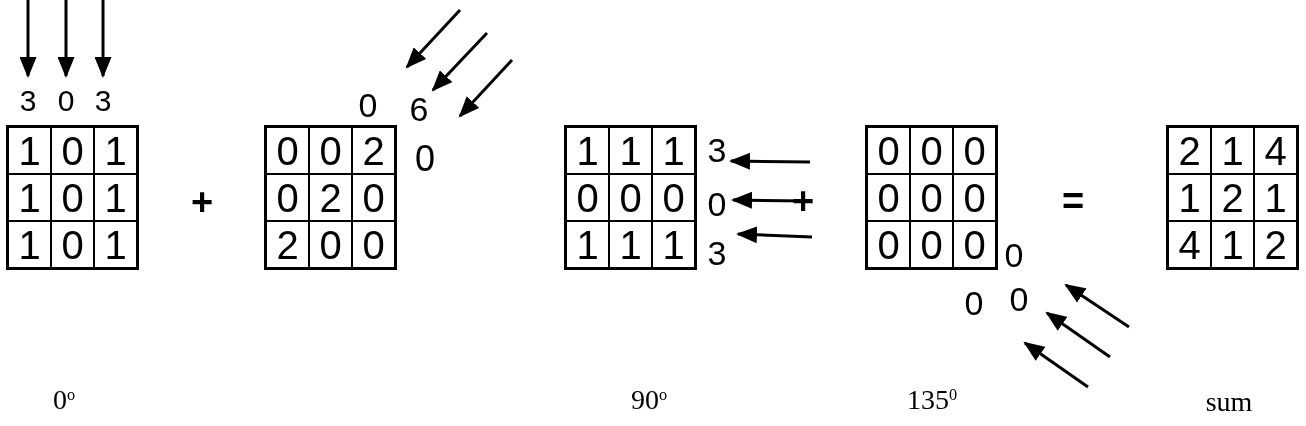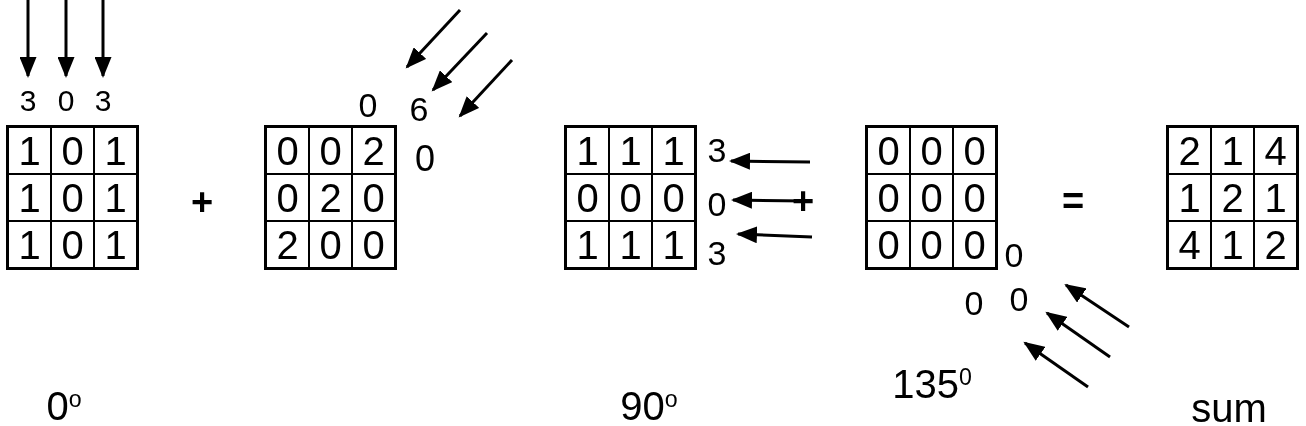--- a/index.html
+++ b/index.html
@@ -36,22 +36,23 @@
   .s36{font-size:36px;}
   .op{
     position:absolute;
     transform:translate(-50%,-50%);
     font-size:38px;line-height:1;
     font-weight:bold;
   }
   .deg-label{
     position:absolute;
     transform:translateX(-50%);
-    font-size:40px;line-height:1;
+    font-size:28px;line-height:1;
     white-space:nowrap;
+    font-family:Liberation Serif, serif;
   }
   .deg-label sup{
     font-size:0.58em;
     vertical-align:0.55em;
     line-height:0;
   }
   .arrows{
     position:absolute;left:0;top:0;
     pointer-events:none;
   }
@@ -170,20 +171,20 @@
     <div class="cell">1</div>
     <div class="cell">2</div>
   </div>
 
   <div class="deg-label" style="left:64px;top:386px">
     <span>0</span><sup>o</sup>
   </div>
   <div class="deg-label" style="left:649px;top:386px">
     <span>90</span><sup>o</sup>
   </div>
-  <div class="deg-label" style="left:932px;top:364px">
+  <div class="deg-label" style="left:932px;top:386px">
     <span>135</span><sup>0</sup>
   </div>
   <div class="deg-label" style="left:1229px;top:388px">
     <span>sum</span><sup></sup>
   </div>
 
 </div>
 
 </body></html>

